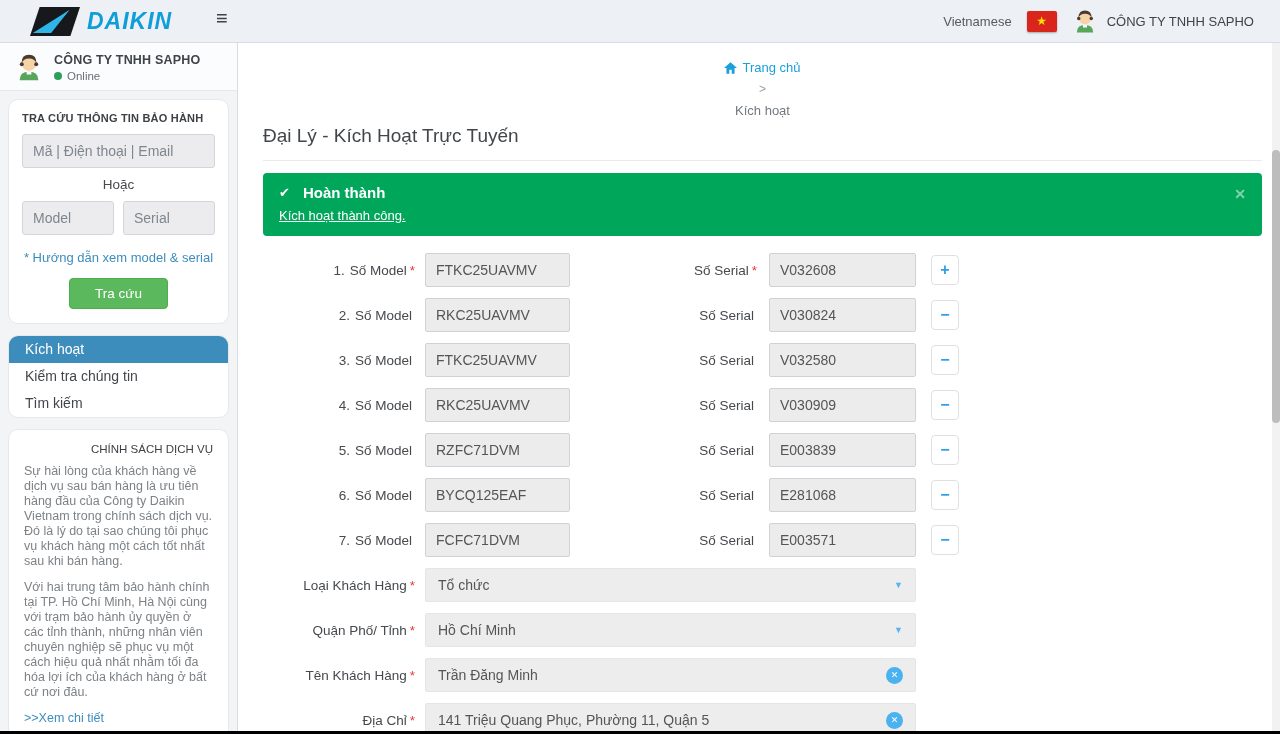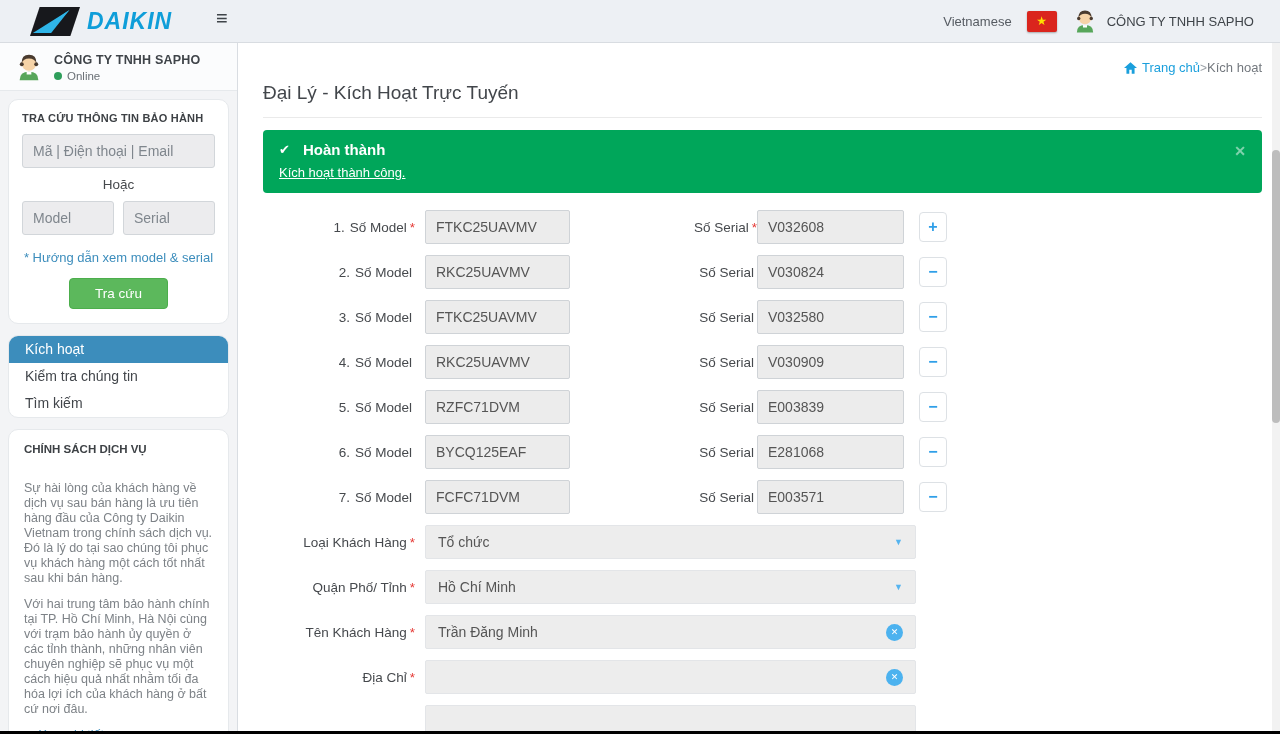--- a/index.html
+++ b/index.html
@@ -34,48 +34,48 @@
   .or { text-align:center; font-size:13.5px; color:#46494d; margin:9px 0; }
   .two { display:flex; gap:9px; }
   .guide { display:block; text-align:center; font-size:13px; color:#3c8dbc; margin:15px 0 13px; text-decoration:none; cursor:pointer; }
   .tra-cuu { display:block; margin:0 auto; background:#5cb85c; border:1px solid #4cae4c; color:#fff; font-size:13.5px; border-radius:4px; padding:7px 25px; cursor:pointer; font-family:inherit; }
 
   .menu-card { overflow:hidden; padding:0; }
   .menu-item { font-size:14px; color:#42464b; padding:5px 16px 6px; cursor:pointer; }
   .menu-item.active { background:#3c8dbc; color:#fff; }
 
   .policy-card { padding:13px 15px 10px; }
-  .policy-title { font-size:11.5px; font-weight:bold; color:#3d4145; margin-bottom:26px; }
+  .policy-title { font-size:11.5px; font-weight:normal; color:#3d4145; margin-bottom:9px;text-align:right; }
   .policy-p { font-size:12.5px; color:#7d8287; line-height:15px; margin:0 0 11px; }
   .policy-link { display:block; font-size:12.5px; color:#3c8dbc; margin:10px 0; text-decoration:none; cursor:pointer; }
 
   
   .content { flex:1; position:relative; padding:0 18px 0 25px; overflow:hidden; background:#fff; }
-  .breadcrumb { display:flex; justify-content:flex-end; align-items:center; font-size:13px; padding-top:17px; }
+  .breadcrumb { display:flex; justify-content:flex-end; align-items:center; gap:7px; font-size:13px; padding-top:17px;flex-direction:column; }
   .bc-link { color:#1a9fdc; text-decoration:none; display:flex; align-items:center; gap:5px; cursor:pointer; }
   .bc-sep { color:#9aa0a6; font-size:12px; }
   .bc-cur { color:#73787e; }
   .page-title { font-size:19px; color:#42464b; margin-top:7px; padding-bottom:13px; border-bottom:1px solid #eaeaea; font-weight:normal; }
 
   .alert { margin-top:12px; background:#00a65a; border-radius:4px; color:#fff; padding:11px 16px 13px; position:relative; }
   .alert-title { display:flex; align-items:center; gap:13px; font-size:15px; font-weight:bold; }
   .alert-check { font-size:13px; }
   .alert-msg { font-size:13px; margin-top:7px;text-decoration:underline; }
   .alert-close { position:absolute; top:13px; right:16px; color:rgba(255,255,255,.5); font-size:14px; font-weight:bold; background:none; border:none; cursor:pointer; }
 
   
   .form { margin-top:17px; }
   .frow { display:flex; align-items:center; margin-bottom:11px; height:34px; }
   .flabel { width:152px; text-align:right; font-size:13.5px; color:#46494d; flex-shrink:0; }
   .no { margin-right:5px; }
   .req { color:#e53935; margin-left:3px; }
   .inp { height:34px; background:#ececec; border:1px solid #cfd3d7; border-radius:2px; padding:0 10px; font-size:14px; color:#555; font-family:inherit; }
   .model { width:145px; margin-left:10px; }
   .slabel { width:187px;padding-left:20px; }
-  .serial { width:147px; }
+  .serial { width:147px; margin-left:12px; }
   .row-btn { width:28px; height:30px; margin-left:15px; background:#fff; border:1px solid #dde1e5; border-radius:4px; color:#2f9fe8; font-weight:bold; font-size:16px; line-height:1; cursor:pointer; display:flex; align-items:center; justify-content:center; padding:0; }
 
   .wide { width:491px; margin-left:10px; height:34px; background:#ededed; border:1px solid #e3e5e8; border-radius:2px; display:flex; align-items:center; padding:0 12px; font-size:14px; color:#555; cursor:pointer; }
   .chev { margin-left:auto; color:#56b4ef; font-size:9px; }
   .clear-ic { margin-left:auto; width:17px; height:17px; border-radius:50%; background:#4cb2ef; color:#fff; font-size:9px; display:flex; align-items:center; justify-content:center; cursor:pointer; flex-shrink:0; }
   .partial-box { align-self:flex-start; }
 
   
   .scrollbar { position:absolute; right:0; top:43px; bottom:0; width:8px; background:#f2f2f2; z-index:6; }
   .scroll-thumb { position:absolute; top:107px; right:0; width:8px; height:273px; background:#bdbdbd; border-radius:4px; cursor:pointer; }
@@ -330,20 +330,21 @@
             <span>Trần Đăng Minh</span>
             <span class="clear-ic">✕</span>
           </div>
         </div>
 
         <div class="frow">
           <div class="flabel">
             <span>Địa Chỉ</span><span class="req">*</span>
           </div>
           <div class="wide">
+            <span>141 Triệu Quang Phục, Phường 11, Quận 5</span>
             <span class="clear-ic">✕</span>
           </div>
         </div>
 
         <div class="frow">
           <div class="flabel"></div>
           <div class="wide partial-box"></div>
         </div>
 
       </div>

